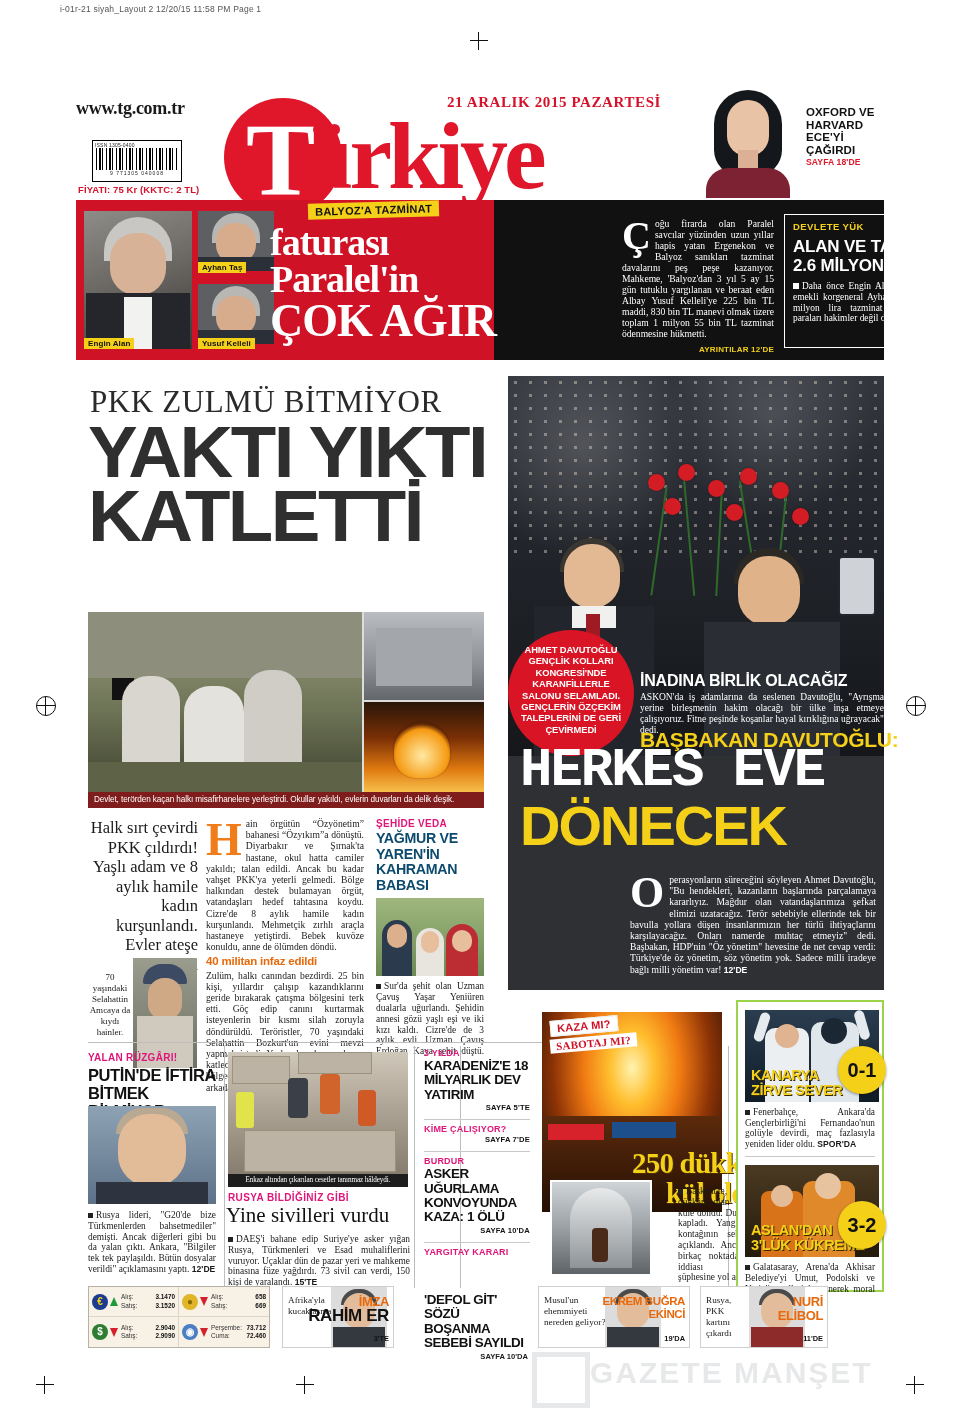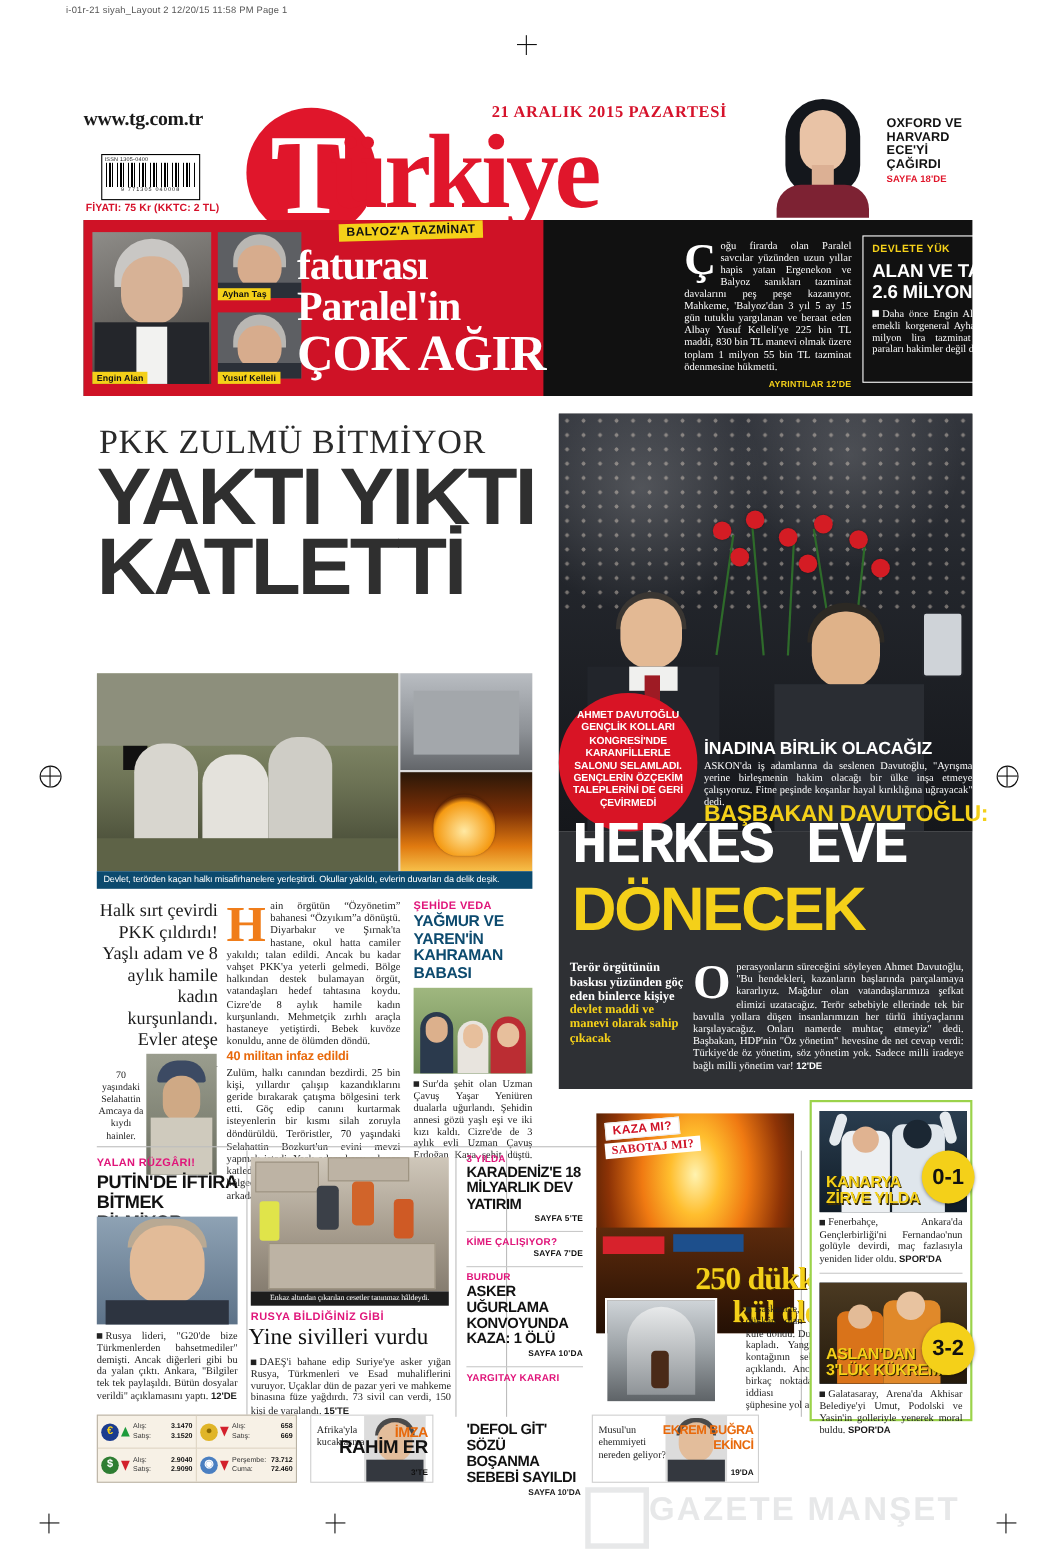--- a/index.html
+++ b/index.html
@@ -74,21 +74,21 @@
   .c1 .wall{position:absolute;left:0;top:0;width:274px;height:66px;background:#8d8f7c;}
   .c1 .p1{position:absolute;left:34px;top:64px;width:58px;height:96px;border-radius:26px 26px 4px 4px;background:#d8d6cf;}
   .c1 .p2{position:absolute;left:96px;top:74px;width:60px;height:86px;border-radius:26px 26px 4px 4px;background:#e4e2dc;}
   .c1 .p3{position:absolute;left:156px;top:58px;width:58px;height:102px;border-radius:26px 26px 4px 4px;background:#cfcdc6;}
   .c1 .blk{position:absolute;left:24px;top:66px;width:22px;height:22px;background:#111;}
   .c1 .gnd{position:absolute;left:0;top:150px;width:274px;height:30px;background:#5e6347;}
   .c2{position:absolute;left:276px;top:0;width:120px;height:88px;background:linear-gradient(180deg,#b9bdc2 0%,#8d9196 60%,#63666a 100%);}
   .c2 .bldg{position:absolute;left:12px;top:16px;width:96px;height:58px;background:#a3a7ab;}
   .c3{position:absolute;left:276px;top:90px;width:120px;height:90px;background:linear-gradient(180deg,#2a1708 0%,#7a2f06 40%,#e07a10 75%,#f7c04a 100%);}
   .c3 .fl{position:absolute;left:30px;top:20px;width:56px;height:56px;border-radius:50% 50% 40% 40%;background:radial-gradient(circle at 50% 60%,#ffe9a3,#f59a12 60%,rgba(245,154,18,0) 72%);}
-  .capbar{position:absolute;left:88px;top:792px;width:396px;height:16px;background:#0c4a6e;color:#fff;font-family:"Liberation Sans",sans-serif;font-size:8.2px;line-height:16px;padding-left:6px;box-sizing:border-box;letter-spacing:-.1px;white-space:nowrap;overflow:hidden;}
+  .capbar{position:absolute;left:88px;top:792px;width:396px;height:16px;background:#7f1d1d;color:#fff;font-family:"Liberation Sans",sans-serif;font-size:8.2px;line-height:16px;padding-left:6px;box-sizing:border-box;letter-spacing:-.1px;white-space:nowrap;overflow:hidden;}
 
   .ldintro{position:absolute;left:88px;top:818px;width:110px;font-family:"Liberation Serif",serif;font-size:16.5px;line-height:19.5px;text-align:right;color:#1a1a1a;}
   .selaphoto{position:absolute;left:133px;top:958px;width:64px;height:110px;background:linear-gradient(180deg,#9a9d8e 0%,#6e7163 100%);overflow:hidden;}
   .selaphoto .cap{position:absolute;left:10px;top:6px;width:44px;height:20px;border-radius:22px 22px 2px 2px;background:#3c4a63;}
   .selaphoto .fc{position:absolute;left:15px;top:20px;width:34px;height:42px;border-radius:16px;background:#cfa985;}
   .selaphoto .bd{position:absolute;left:4px;top:58px;width:56px;height:52px;background:#cfcabd;}
   .selacap{position:absolute;left:88px;top:972px;width:44px;font-family:"Liberation Serif",serif;font-size:9px;line-height:11px;text-align:center;color:#222;}
 
   .col2{position:absolute;left:206px;top:818px;width:158px;font-family:"Liberation Serif",serif;font-size:9.6px;line-height:11.2px;text-align:justify;color:#1a1a1a;}
   .dropcapH{float:left;font-size:46px;line-height:37px;font-weight:bold;color:#f07d1a;padding:3px 4px 0 0;font-family:"Liberation Serif",serif;}
@@ -412,23 +412,20 @@
 
   <div class="darkpanel"></div>
 
   <div class="redbubble">AHMET DAVUTOĞLU GENÇLİK KOLLARI KONGRESİ'NDE KARANFİLLERLE SALONU SELAMLADI. GENÇLERİN ÖZÇEKİM TALEPLERİNİ DE GERİ ÇEVİRMEDİ</div>
   <div class="inad-h">İNADINA BİRLİK OLACAĞIZ</div>
   <div class="inad-t">ASKON'da iş adamlarına da seslenen Davutoğlu, "Ayrışma yerine birleşmenin hakim olacağı bir ülke inşa etmeye çalışıyoruz. Fitne peşinde koşanlar hayal kırıklığına uğrayacak" dedi.</div>
   <div class="bsk">BAŞBAKAN DAVUTOĞLU:</div>
   <div class="herkes">HERKES EVE</div>
   <div class="donecek">DÖNECEK</div>
 
-  <div class="teror-lead">
-    <span>Terör örgütünün baskısı yüzünden göç eden binlerce kişiye </span><span class="y">devlet maddi ve manevi olarak sahip çıkacak</span>
-  </div>
   <div class="rbody">
     <span class="dropcapO">O</span><span>perasyonların süreceğini söyleyen Ahmet Davutoğlu, "Bu hendekleri, kazanların başlarında parçalamaya kararlıyız. Mağdur olan vatandaşlarımıza şefkat elimizi uzatacağız. Terör sebebiyle ellerinde tek bir bavulla yollara düşen insanlarımızın her türlü ihtiyaçlarını karşılayacağız. Onları namerde muhtaç etmeyiz" dedi. Başbakan, HDP'nin "Öz yönetim" hevesine de net cevap verdi: Türkiye'de öz yönetim, söz yönetim yok. Sadece milli iradeye bağlı milli yönetim var!</span> <span class="pg">12'DE</span>
   </div>
 
   <div class="hrule" style="left:88px;top:1042px;width:620px;"></div>
   <div class="vrule" style="left:224px;top:1046px;height:242px;"></div>
   <div class="vrule" style="left:414px;top:1046px;height:242px;"></div>
   <div class="vrule" style="left:460px;top:1046px;height:242px;"></div>
   <div class="vrule" style="left:728px;top:1046px;height:242px;"></div>
 
@@ -510,21 +507,21 @@
         <div class="sp-ph sp1">
           <div class="bg"></div>
           <div class="p1"></div>
           <div class="p2"></div>
           <div class="hd1"></div>
           <div class="hd2"></div>
           <div class="arm" style="left:12px;top:2px;transform:rotate(18deg);"></div>
           <div class="arm" style="left:112px;top:0px;transform:rotate(-16deg);"></div>
           <div class="sp-h">
             <div>KANARYA</div>
-            <div>ZİRVE YILDA</div>
+            <div>ZİRVE SEVER</div>
           </div>
         </div>
         <div class="score">0-1</div>
         <div class="sp-t"><span class="sqd"></span><span>Fenerbahçe, Ankara'da Gençlerbirliği'ni Fernandao'nun golüyle devirdi, maç fazlasıyla yeniden lider oldu.</span> <span class="pg">SPOR'DA</span></div>
         <div class="spsep"></div>
       </div>
 
       <div class="sp">
         <div class="sp-ph sp2">
           <div class="bg"></div>
@@ -630,19 +627,32 @@
     </div>
     <div class="cs-name" style="color:#e8690b;font-size:11.5px;line-height:12.5px;">
       <div>EKREM BUĞRA</div>
       <div>EKİNCİ</div>
     </div>
     <div class="cs-pg">19'DA</div>
   </div>
 
   <div class="colstrip" style="left:610px;width:0px;border:none;"></div>
 
+  <div class="colstrip" style="left:700px;width:128px;">
+    <div class="cs-txt" style="width:42px;">Rusya, PKK kartını çıkardı</div>
+    <div class="cs-ph" style="left:48px;">
+      <div class="hr"></div>
+      <div class="hd"></div>
+      <div class="bd" style="background:#8d2b2b;"></div>
+    </div>
+    <div class="cs-name" style="color:#e8690b;font-size:13px;line-height:14px;">
+      <div>NURİ</div>
+      <div>ELİBOL</div>
+    </div>
+    <div class="cs-pg">11'DE</div>
+  </div>
 
   <div class="wm">
     <div class="m"></div>
     <div class="t">GAZETE MANŞET</div>
   </div>
 
 </div>
 
 </body></html>

